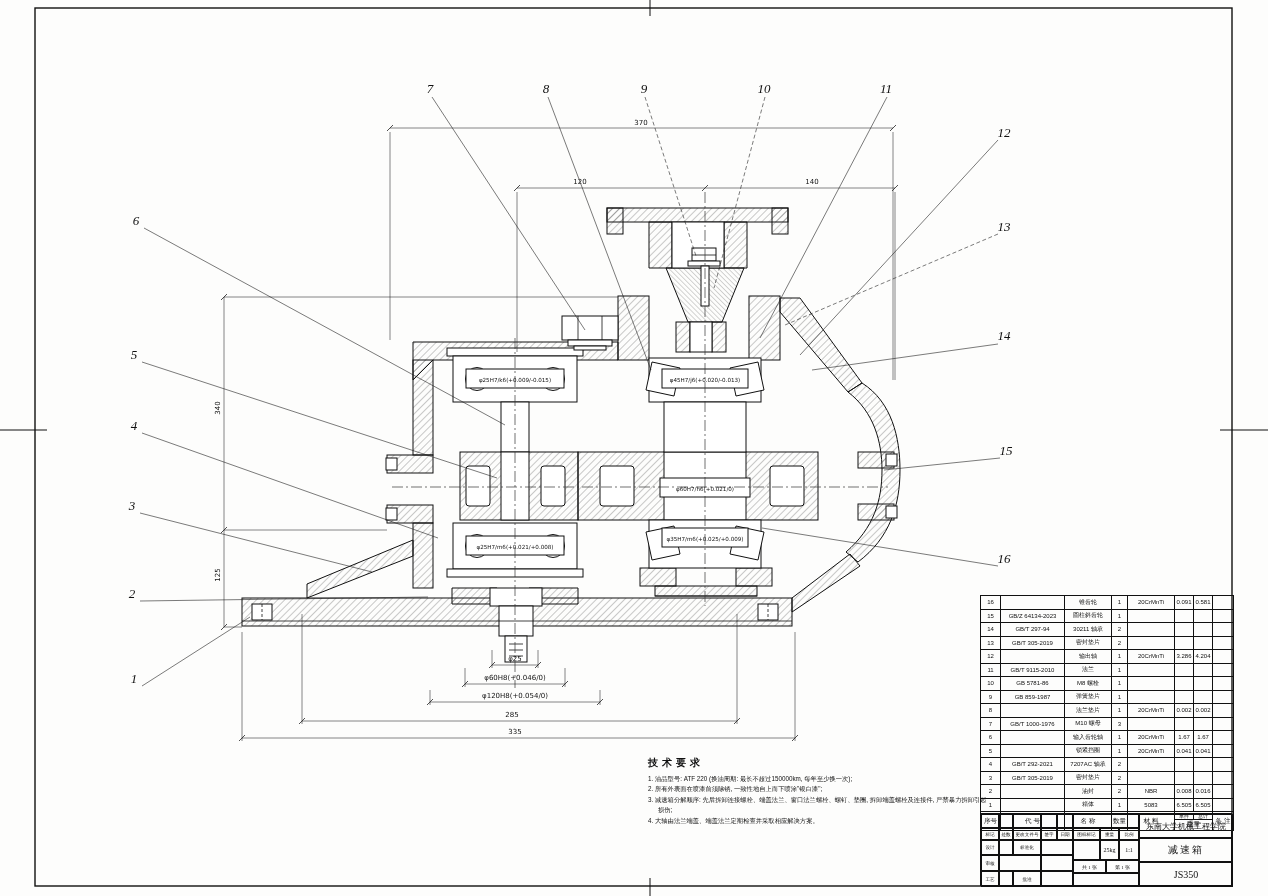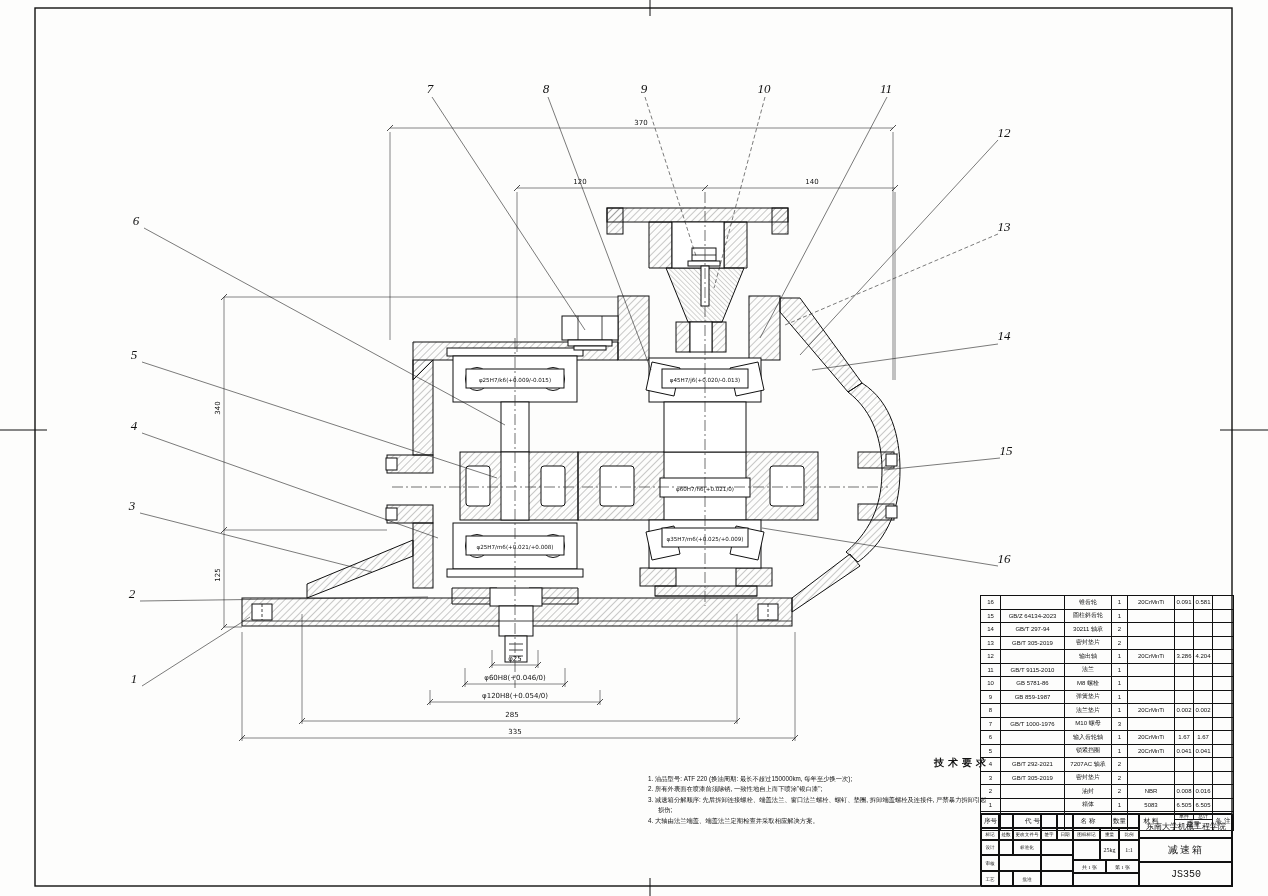--- a/index.html
+++ b/index.html
@@ -4,21 +4,21 @@
 <style>
   html,body{margin:0;padding:0;background:#fff;}
   #sheet{position:relative;width:1268px;height:896px;background:#fdfdfc;font-family:"Liberation Sans",sans-serif;color:#111;overflow:hidden;}
   svg{position:absolute;left:0;top:0;}
   svg text{font-family:"DejaVu Sans",sans-serif;fill:#111;}
   .callout{font-family:"Liberation Serif",serif;font-style:italic;font-size:13px;}
   .dim{font-size:7px;}
   .fit{font-size:5.6px;}
   
   #techreq{position:absolute;left:648px;top:756px;width:342px;}
-  #techreq h3{margin:0 0 4px 0;text-align:right;font-size:10px;font-weight:bold;letter-spacing:4px;}
+  #techreq h3{margin:0 0 4px 0;text-align:left;font-size:10px;font-weight:bold;letter-spacing:4px;}
   #techreq ol{margin:0;padding:0;list-style:none;}
   #techreq li{font-size:6.3px;line-height:1.65;padding-left:10px;text-indent:-10px;}
   
   #bom{position:absolute;left:980px;top:595px;width:253px;border-collapse:collapse;table-layout:fixed;font-size:6px;}
   #bom td{border:0.7px solid #111;height:12.5px;padding:0;text-align:center;overflow:hidden;white-space:nowrap;}
   #bom tr.hd td{height:18px;font-size:6.5px;}
   .wtop{display:flex;border-bottom:0.7px solid #111;}
   .wtop span{flex:1;font-size:5px;}
   .wtop span:first-child{border-right:0.7px solid #111;}
   
@@ -495,16 +495,16 @@
   <div class="c" style="left:138px;top:14px;width:20px;height:12px">比例</div>
   <div class="c" style="left:92px;top:26px;width:27px;height:20px"></div>
   <div class="c" style="left:119px;top:26px;width:19px;height:20px;font-size:6px">25kg</div>
   <div class="c" style="left:138px;top:26px;width:20px;height:20px;font-size:6px">1:1</div>
   <div class="c" style="left:92px;top:46px;width:33px;height:13px;font-size:5px">共 1 张</div>
   <div class="c" style="left:125px;top:46px;width:33px;height:13px;font-size:5px">第 1 张</div>
   <div class="c" style="left:92px;top:59px;width:66px;height:14px"></div>
 
   <div class="c" style="left:158px;top:0;width:94px;height:24px;font-size:8px">东南大学机械工程学院</div>
   <div class="c" style="left:158px;top:24px;width:94px;height:24px;font-size:10px;letter-spacing:2px">减速箱</div>
-  <div class="c" style="left:158px;top:48px;width:94px;height:25px;font-size:10px;font-family:Liberation Mono, monospace">JS350</div>
+  <div class="c" style="left:158px;top:48px;width:94px;height:25px;font-size:10px;font-family:Liberation Serif, serif">JS350</div>
 </div>
 
 </div>
 
 </body></html>

